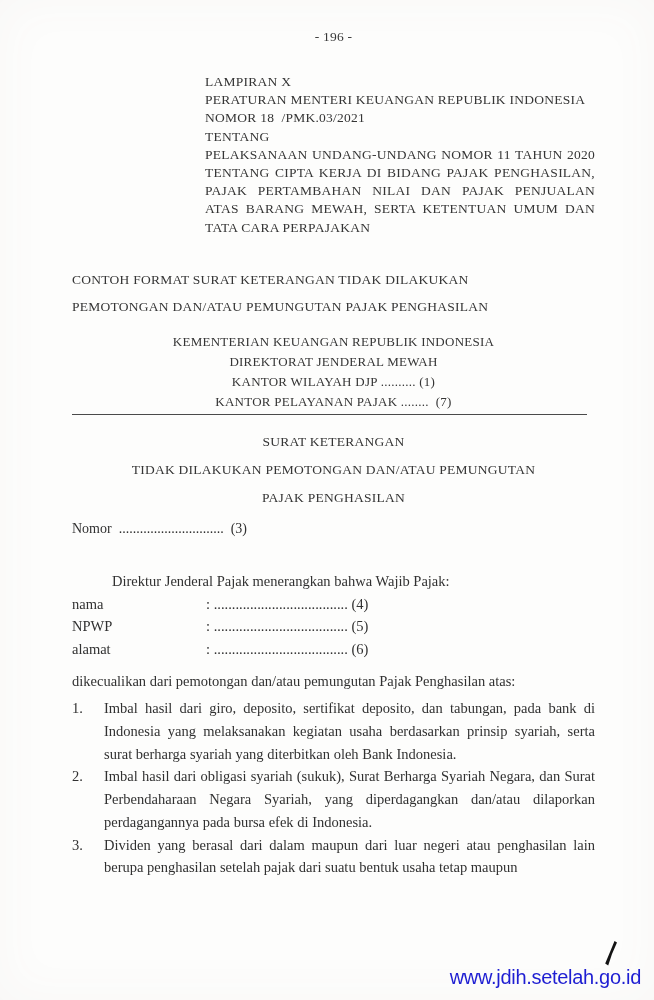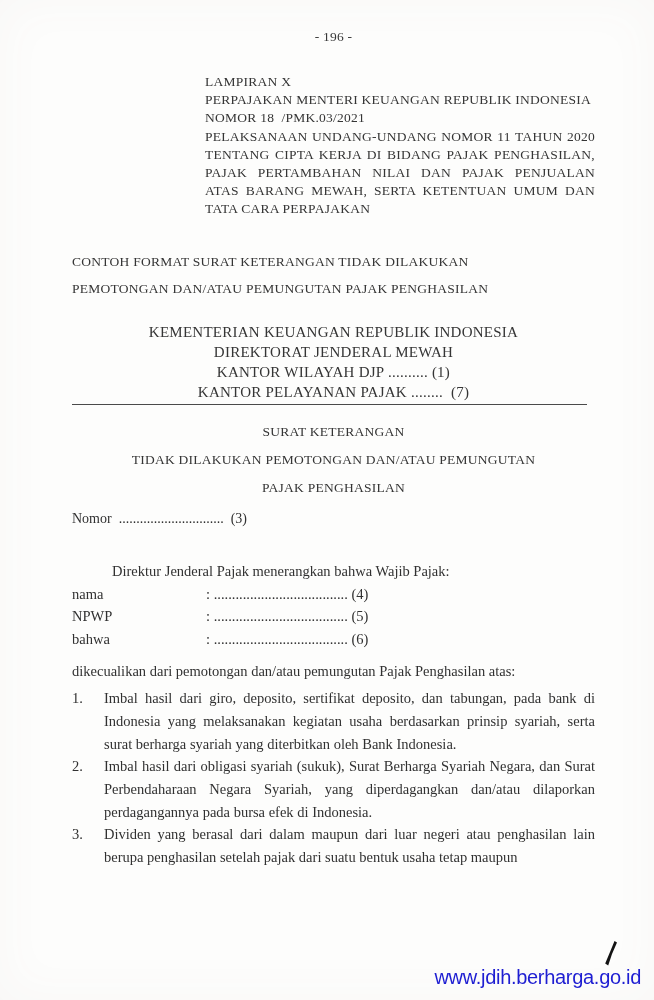--- a/index.html
+++ b/index.html
@@ -42,23 +42,23 @@
 
   .contoh-title {
     margin-top: 29px;
     text-align: left;
     font-size: 13.5px;
     line-height: 27px;
     color: #353535;
   }
 
   .letterhead {
-    margin-top: 20px;
+    margin-top: 12px;
     text-align: center;
-    font-size: 15px;
+    font-size: 13px;
     line-height: 20px;
     color: #353535;
   }
   .letterhead-rule {
     border: none;
     border-top: 1.5px solid #4a4a4a;
     margin: 2px 8px 0 0;
   }
 
   .letter-title {
@@ -127,22 +127,23 @@
 </style>
 </head>
 <body>
 
 <div class="page">
 
   <div class="page-number caps">- 196 -</div>
 
   <div class="lampiran-block caps">
     <div class="line">LAMPIRAN X</div>
-    <div class="line">PERPAJAKAN MENTERI KEUANGAN REPUBLIK INDONESIA</div>
+    <div class="line">PERATURAN MENTERI KEUANGAN REPUBLIK INDONESIA</div>
     <div class="line">NOMOR 18  /PMK.03/2021</div>
+    <div class="line">TENTANG</div>
     <div class="subject">PELAKSANAAN UNDANG-UNDANG NOMOR 11 TAHUN 2020 TENTANG CIPTA KERJA DI BIDANG PAJAK PENGHASILAN, PAJAK PERTAMBAHAN NILAI DAN PAJAK PENJUALAN ATAS BARANG MEWAH, SERTA KETENTUAN UMUM DAN TATA CARA PERPAJAKAN</div>
   </div>
 
   <div class="contoh-title caps">
     <div>CONTOH FORMAT SURAT KETERANGAN TIDAK DILAKUKAN</div>
     <div>PEMOTONGAN DAN/ATAU PEMUNGUTAN PAJAK PENGHASILAN</div>
   </div>
 
   <div class="letterhead caps">
     <div>KEMENTERIAN KEUANGAN REPUBLIK INDONESIA</div>
@@ -165,21 +166,21 @@
   <div class="fields">
     <div class="field-row">
       <span class="field-label">nama</span>
       <span class="field-value">: ..................................... (4)</span>
     </div>
     <div class="field-row">
       <span class="field-label">NPWP</span>
       <span class="field-value">: ..................................... (5)</span>
     </div>
     <div class="field-row">
-      <span class="field-label">bahwa</span>
+      <span class="field-label">alamat</span>
       <span class="field-value">: ..................................... (6)</span>
     </div>
   </div>
 
   <div class="exception-intro">dikecualikan dari pemotongan dan/atau pemungutan Pajak Penghasilan atas:</div>
 
   <div class="numbered-list">
     <div class="list-item">
       <span class="list-num">1.</span>
       <div class="list-text">Imbal hasil dari giro, deposito, sertifikat deposito, dan tabungan, pada bank di Indonesia yang melaksanakan kegiatan usaha berdasarkan prinsip syariah, serta surat berharga syariah yang diterbitkan oleh Bank Indonesia.</div>
@@ -192,16 +193,16 @@
       <span class="list-num">3.</span>
       <div class="list-text">Dividen yang berasal dari dalam maupun dari luar negeri atau penghasilan lain berupa penghasilan setelah pajak dari suatu bentuk usaha tetap maupun</div>
     </div>
   </div>
 
   <svg class="pen-mark" width="14" height="25" viewBox="0 0 14 25">
     <path d="M10.5 0 L13 1.6 L8 13 L4.2 24.5 L1.2 22.6 L6 11 Z" fill="#141414"></path>
   </svg>
 
   <div class="footer">
-    <span class="footer-url">www.jdih.berharga.go.id</span>
+    <span class="footer-url">www.jdih.setelah.go.id</span>
   </div>
 
 </div>
 
 </body></html>

